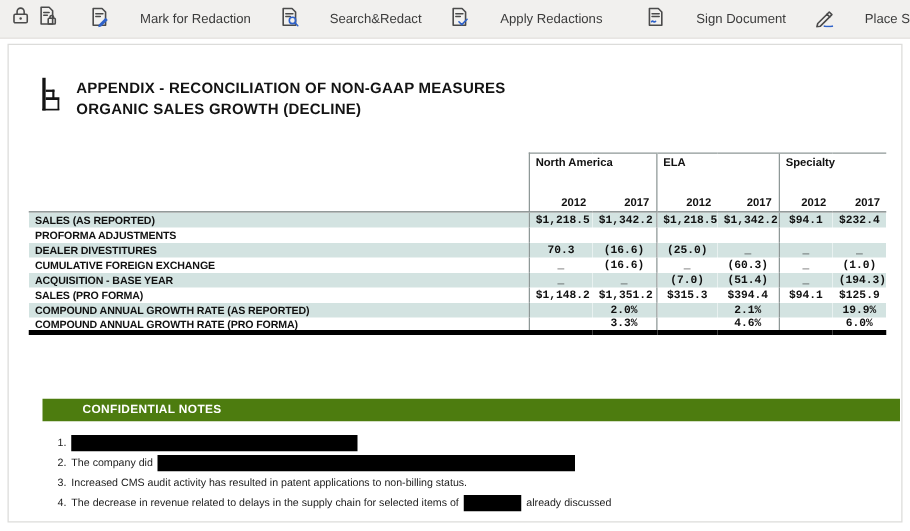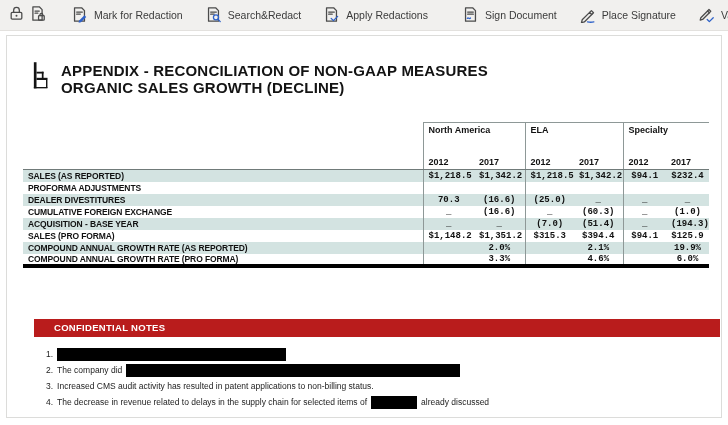--- a/index.html
+++ b/index.html
@@ -8,63 +8,63 @@
   .app { position:relative; width:728px; height:425px; background:#fff; overflow:hidden; }
 
   
   .toolbar {
     position:absolute; top:0; left:0; right:0; height:31px;
     background:#f1f0ee; border-bottom:1px solid #e3e1de;
     display:flex; align-items:center; padding:0 6px;
   }
   .tb-iconbtn { display:flex; align-items:center; justify-content:center;
     width:26px; height:26px; margin:0 2px; cursor:pointer; }
-  .tb-btn { display:flex; align-items:center; gap:6px; padding:0 11px;
+  .tb-btn { display:flex; align-items:center; gap:24px; padding:0 11px;
     height:26px; font-size:10.5px; color:#3b3b3b; white-space:nowrap; cursor:pointer; }
   .tb-sep { width:1px; height:20px; background:#d7d4d0; margin:0 6px; }
   .tb-btn svg, .tb-iconbtn svg { flex:0 0 auto; }
 
   
   .page {
     position:absolute; left:6px; right:6px; top:35px; bottom:7px;
     background:#fff; border:1px solid #dcdcda;
   }
   .logo { position:absolute; left:24px; top:21px; }
   .titles { position:absolute; left:54px; top:26px; font-weight:700;
-    font-size:15px; line-height:17px; color:#131313; letter-spacing:.2px; }
+    font-size:12px; line-height:17px; color:#131313; letter-spacing:.2px; }
 
   
   .doc-table { position:absolute; left:16px; top:86px; width:686px;
     border-collapse:collapse; table-layout:fixed; }
   .doc-table td, .doc-table th { padding:0 5px; white-space:nowrap; overflow:hidden;
     font-size:9px; color:#111; }
   .doc-table col.c-label { width:400px; }
   .doc-table col.c-n1 { width:51px; } .doc-table col.c-n2 { width:51px; }
   .doc-table col.c-n3 { width:49px; } .doc-table col.c-n4 { width:49px; }
   .doc-table col.c-n5 { width:43px; } .doc-table col.c-n6 { width:43px; }
   tr.group-row { height:33px; }
   tr.group-row th { text-align:left; vertical-align:top; font-weight:700;
     padding-top:2px; border-top:1px solid #8e9897; border-left:1px solid #8e9897; }
   tr.group-row td.corner { border:none; }
   tr.year-row { height:14px; }
-  tr.year-row td { font-weight:700; border-bottom:1px solid #707a79;margin-left:48px; }
+  tr.year-row td { text-align:right; font-weight:700; border-bottom:1px solid #707a79;margin-left:48px; }
   tr.year-row td.gl { border-left:1px solid #8e9897; }
   tr.data-row { height:12px;margin-top:38px; }
   tr.data-row td { font-weight:700; }
   tr.data-row td.lbl { font-size:8.5px; letter-spacing:-.1px; }
   tr.data-row td.num { text-align:center;font-family:Liberation Mono, monospace; }
   tr.data-row td.gl { border-left:1px solid #8e9897; }
   tr.data-row.alt td { background:#d3e3e1; }
   tr.data-row:last-child td { border-bottom:4px solid #000000; }
   tr.data-row.alt td.gl, tr.year-row td.gl { background-clip:padding-box; }
 
   
   .notes-header { position:absolute; left:27px; top:283px; width:686px; height:18px;
-    background:#b91c1c; color:#fff; font-weight:700; font-size:9.5px;
-    line-height:18px; padding-left:20px; letter-spacing:.3px; }
+    background:#4d7c0f; color:#fff; font-weight:700; font-size:9.5px;
+    line-height:18px; padding-left:32px; letter-spacing:.3px; }
   .notes { position:absolute; left:39px; top:310px; font-size:8.5px; color:#1c1c1c; }
   .note-line { height:16px; display:flex; align-items:center; white-space:nowrap; }
   .note-line .seg { margin-right:4px; }
   .redact { display:inline-block; height:13px; background:#000; margin-right:4px; }
   .rw-1 { width:229px; } .rw-2 { width:334px; } .rw-4 { width:46px; }
 
   svg .ink { stroke:#4b4b4b; stroke-width:1.8; fill:none; stroke-linecap:round; stroke-linejoin:round; }
   svg .blue { stroke:#2f62c9; stroke-width:1.8; fill:none; stroke-linecap:round; stroke-linejoin:round; }
   svg .bluefill { fill:#2f62c9; }
 </style>

